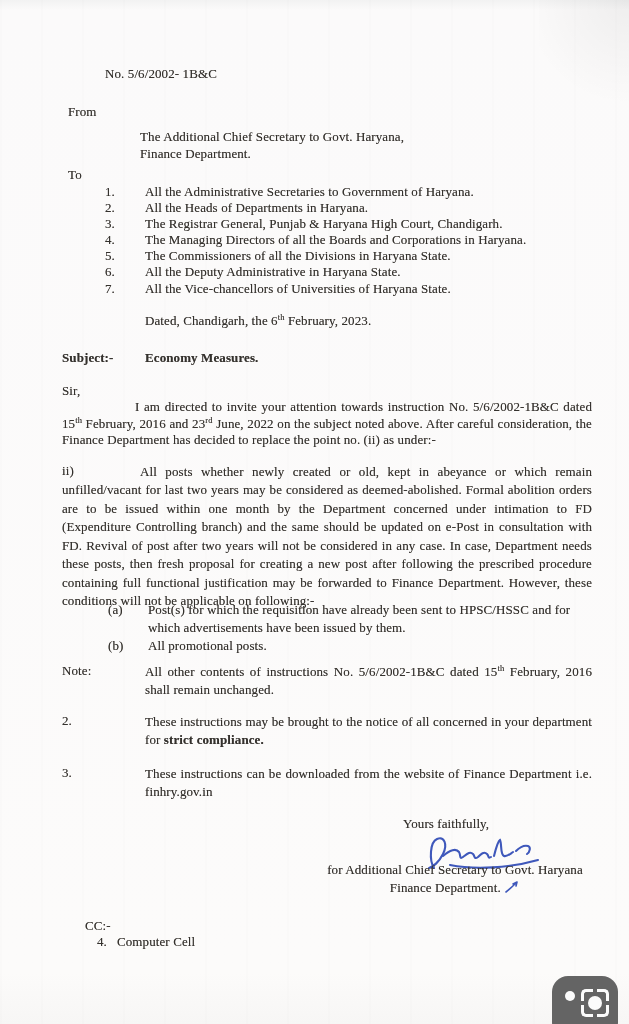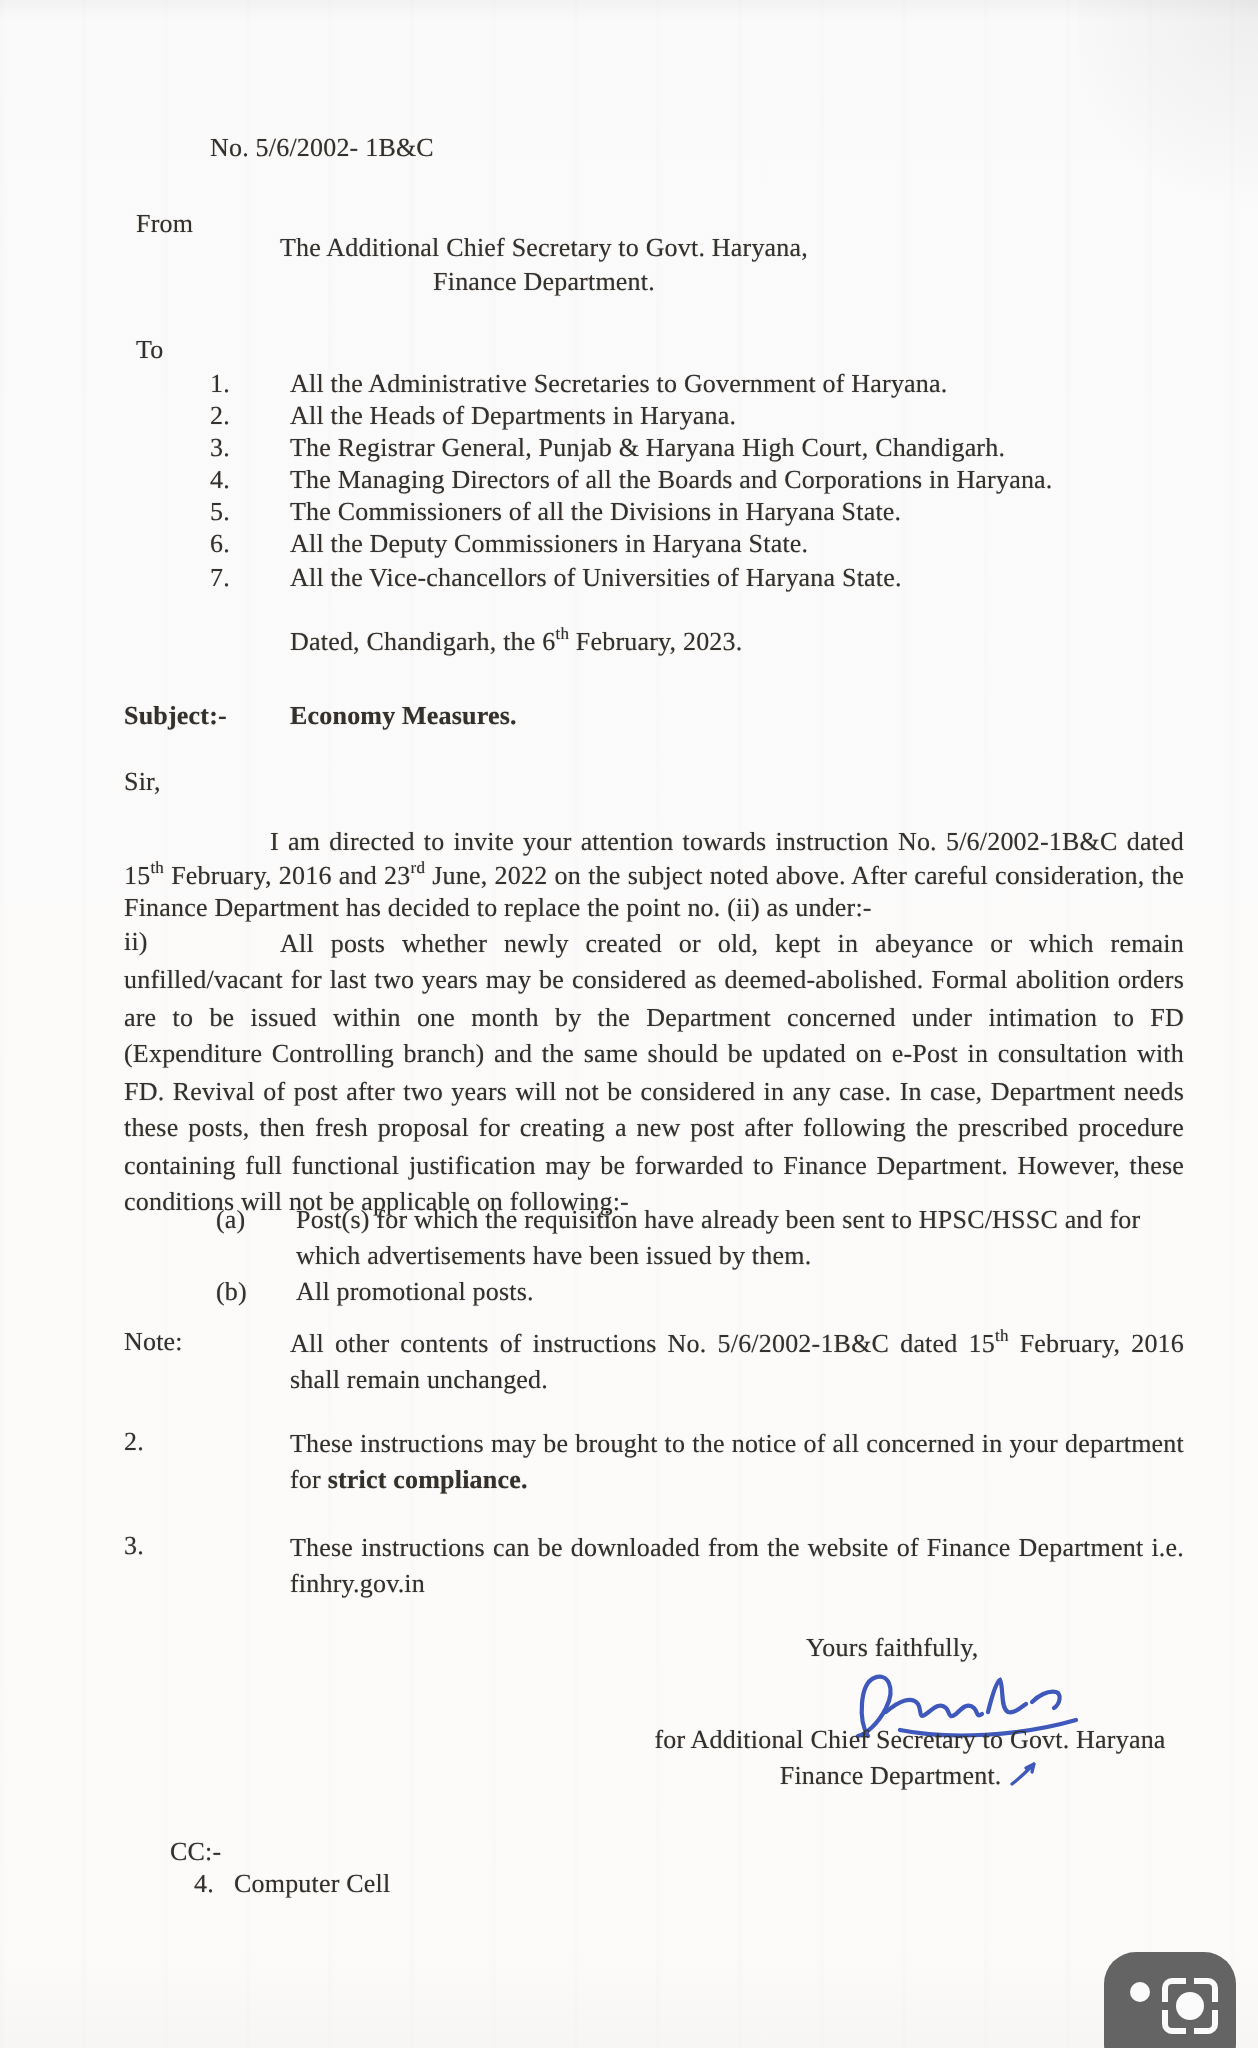--- a/index.html
+++ b/index.html
@@ -57,21 +57,21 @@
   .lens .b.br{right:0;bottom:0;border-right:3px solid #fbfbfb;border-bottom:3px solid #fbfbfb;border-bottom-right-radius:5px;}
 </style>
 </head>
 <body>
 
 <div class="page">
 
   <div class="abs txt" style="left:105px;top:66px;">No. 5/6/2002- 1B&amp;C</div>
 
   <div class="abs txt" style="left:68px;top:104px;">From</div>
-  <div class="abs txt" style="left:140px;top:116px;text-align:center;">
+  <div class="abs txt" style="left:140px;top:129px;">
     <div>The Additional Chief Secretary to Govt. Haryana,</div>
     <div>Finance Department.</div>
   </div>
 
   <div class="abs txt" style="left:68px;top:167px;">To</div>
   <div class="abs txt" style="left:105px;top:184px;line-height:16.1px;">
     <div class="row">
       <span class="recip-num">1.</span>
       <span>All the Administrative Secretaries to Government of Haryana.</span>
     </div>
@@ -86,38 +86,38 @@
     <div class="row">
       <span class="recip-num">4.</span>
       <span>The Managing Directors of all the Boards and Corporations in Haryana.</span>
     </div>
     <div class="row">
       <span class="recip-num">5.</span>
       <span>The Commissioners of all the Divisions in Haryana State.</span>
     </div>
     <div class="row">
       <span class="recip-num">6.</span>
-      <span>All the Deputy Commissioners in Haryana State.</span>
+      <span>All the Deputy Administrative in Haryana State.</span>
     </div>
     <div class="row">
       <span class="recip-num">7.</span>
       <span>All the Vice-chancellors of Universities of Haryana State.</span>
     </div>
   </div>
 
   <div class="abs txt" style="left:145px;top:313px;">
     <span>Dated, Chandigarh, the 6</span><span class="sup">th</span><span> February, 2023.</span>
   </div>
 
   <div class="abs txt bold" style="left:62px;top:350px;">Subject:-</div>
   <div class="abs txt bold" style="left:145px;top:350px;">Economy Measures.</div>
 
   <div class="abs txt" style="left:62px;top:383px;">Sir,</div>
 
-  <div class="abs txt just" style="left:62px;top:413px;width:530px;text-indent:73px;">
+  <div class="abs txt just" style="left:62px;top:399px;width:530px;text-indent:73px;">
     <span>I am directed to invite your attention towards instruction No. 5/6/2002-1B&amp;C dated 15</span><span class="sup">th</span><span> February, 2016 and 23</span><span class="sup">rd</span><span> June, 2022 on the subject noted above. After careful consideration, the Finance Department has decided to replace the point no. (ii) as under:-</span>
   </div>
 
   <div class="abs" style="left:62px;top:463px;width:530px;">
     <span class="txt" style="position:absolute;left:0;top:0;">ii)</span>
     <div class="txt just" style="text-indent:78px;line-height:18.45px;">All posts whether newly created or old, kept in abeyance or which remain unfilled/vacant for last two years may be considered as deemed-abolished. Formal abolition orders are to be issued within one month by the Department concerned under intimation to FD (Expenditure Controlling branch) and the same should be updated on e-Post in consultation with FD. Revival of post after two years will not be considered in any case. In case, Department needs these posts, then fresh proposal for creating a new post after following the prescribed procedure containing full functional justification may be forwarded to Finance Department. However, these conditions will not be applicable on following:-</div>
   </div>
 
   <div class="abs txt" style="left:108px;top:601px;width:470px;line-height:18px;">
     <div class="row">

